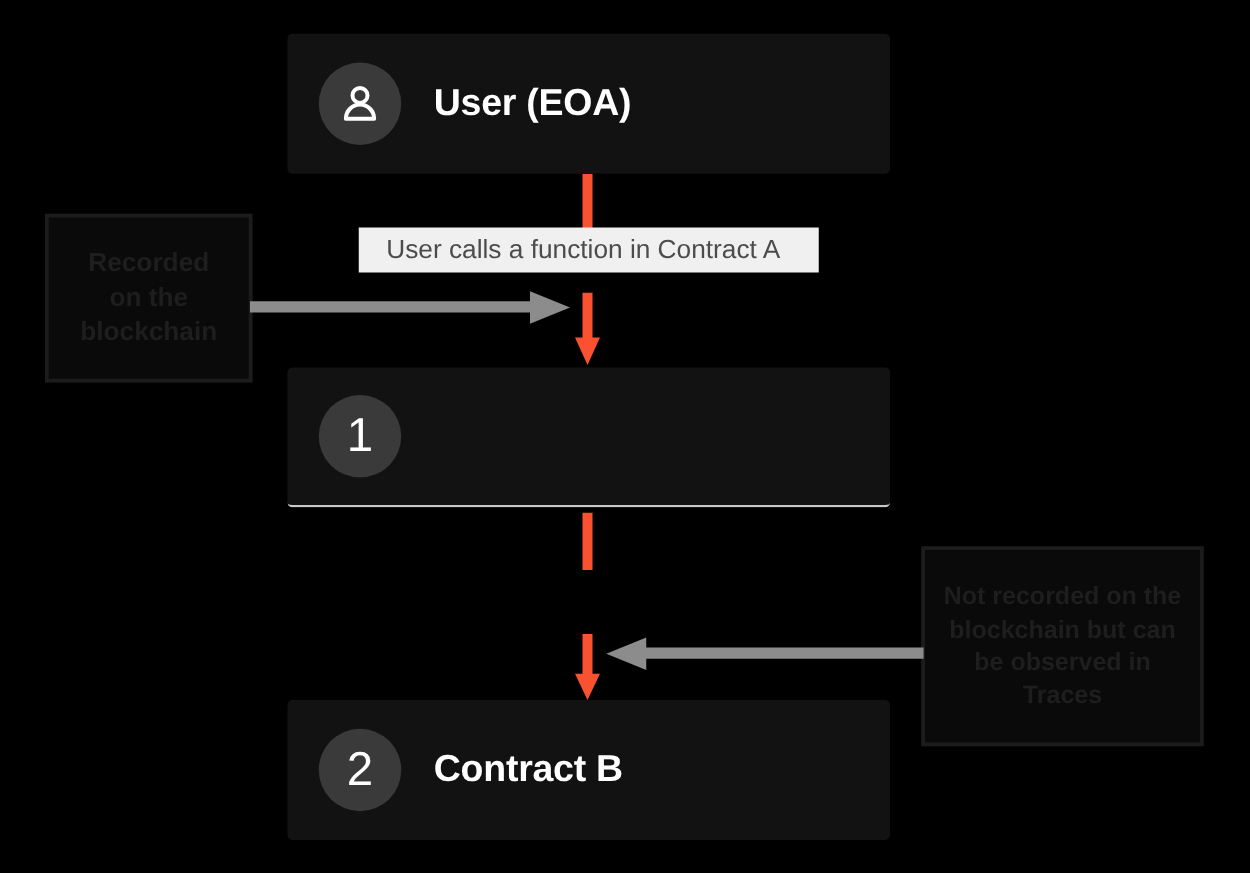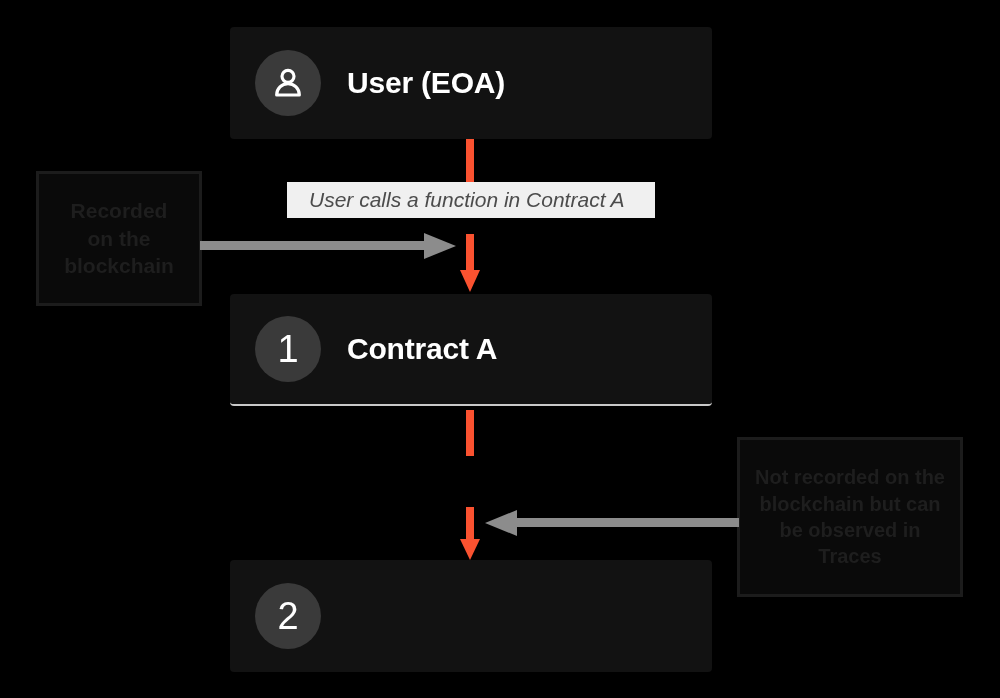--- a/index.html
+++ b/index.html
@@ -69,21 +69,20 @@
   .msg {
     position: absolute;
     background: #f0f0f0;
     height: 36px;
     display: flex;
     align-items: center;
     padding: 4px 22px;
     color: #4c4c4c;
     font-size: 21px;
     white-space: nowrap;
-    font-style: italic;
   }
   .msg.msg-1 { left: 287px; top: 182px; width: 368px; }
   .msg.msg-2 { left: 231px; top: 455px; width: 481px; }
 
   
   .arrow-v { position: absolute; left: 458px; }
   .arrow-v svg { display: block; }
 
   
   .annot {
@@ -145,41 +144,41 @@
     <svg width="24" height="60" viewBox="0 0 24 60">
       <rect x="8" y="0" width="8" height="38" fill="#fa5230"></rect>
       <path d="M2 36 L22 36 L12 58 Z" fill="#fa5230"></path>
     </svg>
   </div>
 
   <div class="node contract-a">
     <div class="node-badge">
       <span class="num">1</span>
     </div>
-    <div class="node-label">Contract A</div>
   </div>
 
   <div class="arrow-v" style="top:410px;">
     <svg width="24" height="46" viewBox="0 0 24 46">
       <rect x="8" y="0" width="8" height="46" fill="#fa5230"></rect>
     </svg>
   </div>
 
 
   <div class="arrow-v" style="top:507px;">
     <svg width="24" height="55" viewBox="0 0 24 55">
       <rect x="8" y="0" width="8" height="34" fill="#fa5230"></rect>
       <path d="M2 32 L22 32 L12 53 Z" fill="#fa5230"></path>
     </svg>
   </div>
 
   <div class="node contract-b">
     <div class="node-badge">
       <span class="num">2</span>
     </div>
+    <div class="node-label">Contract B</div>
   </div>
 
   <div class="annot left">
     <span>Recorded</span>
     <span>on the</span>
     <span>blockchain</span>
   </div>
 
   <div class="arrow-h" style="left:200px; top:231px;">
     <svg width="258" height="30" viewBox="0 0 258 30">

